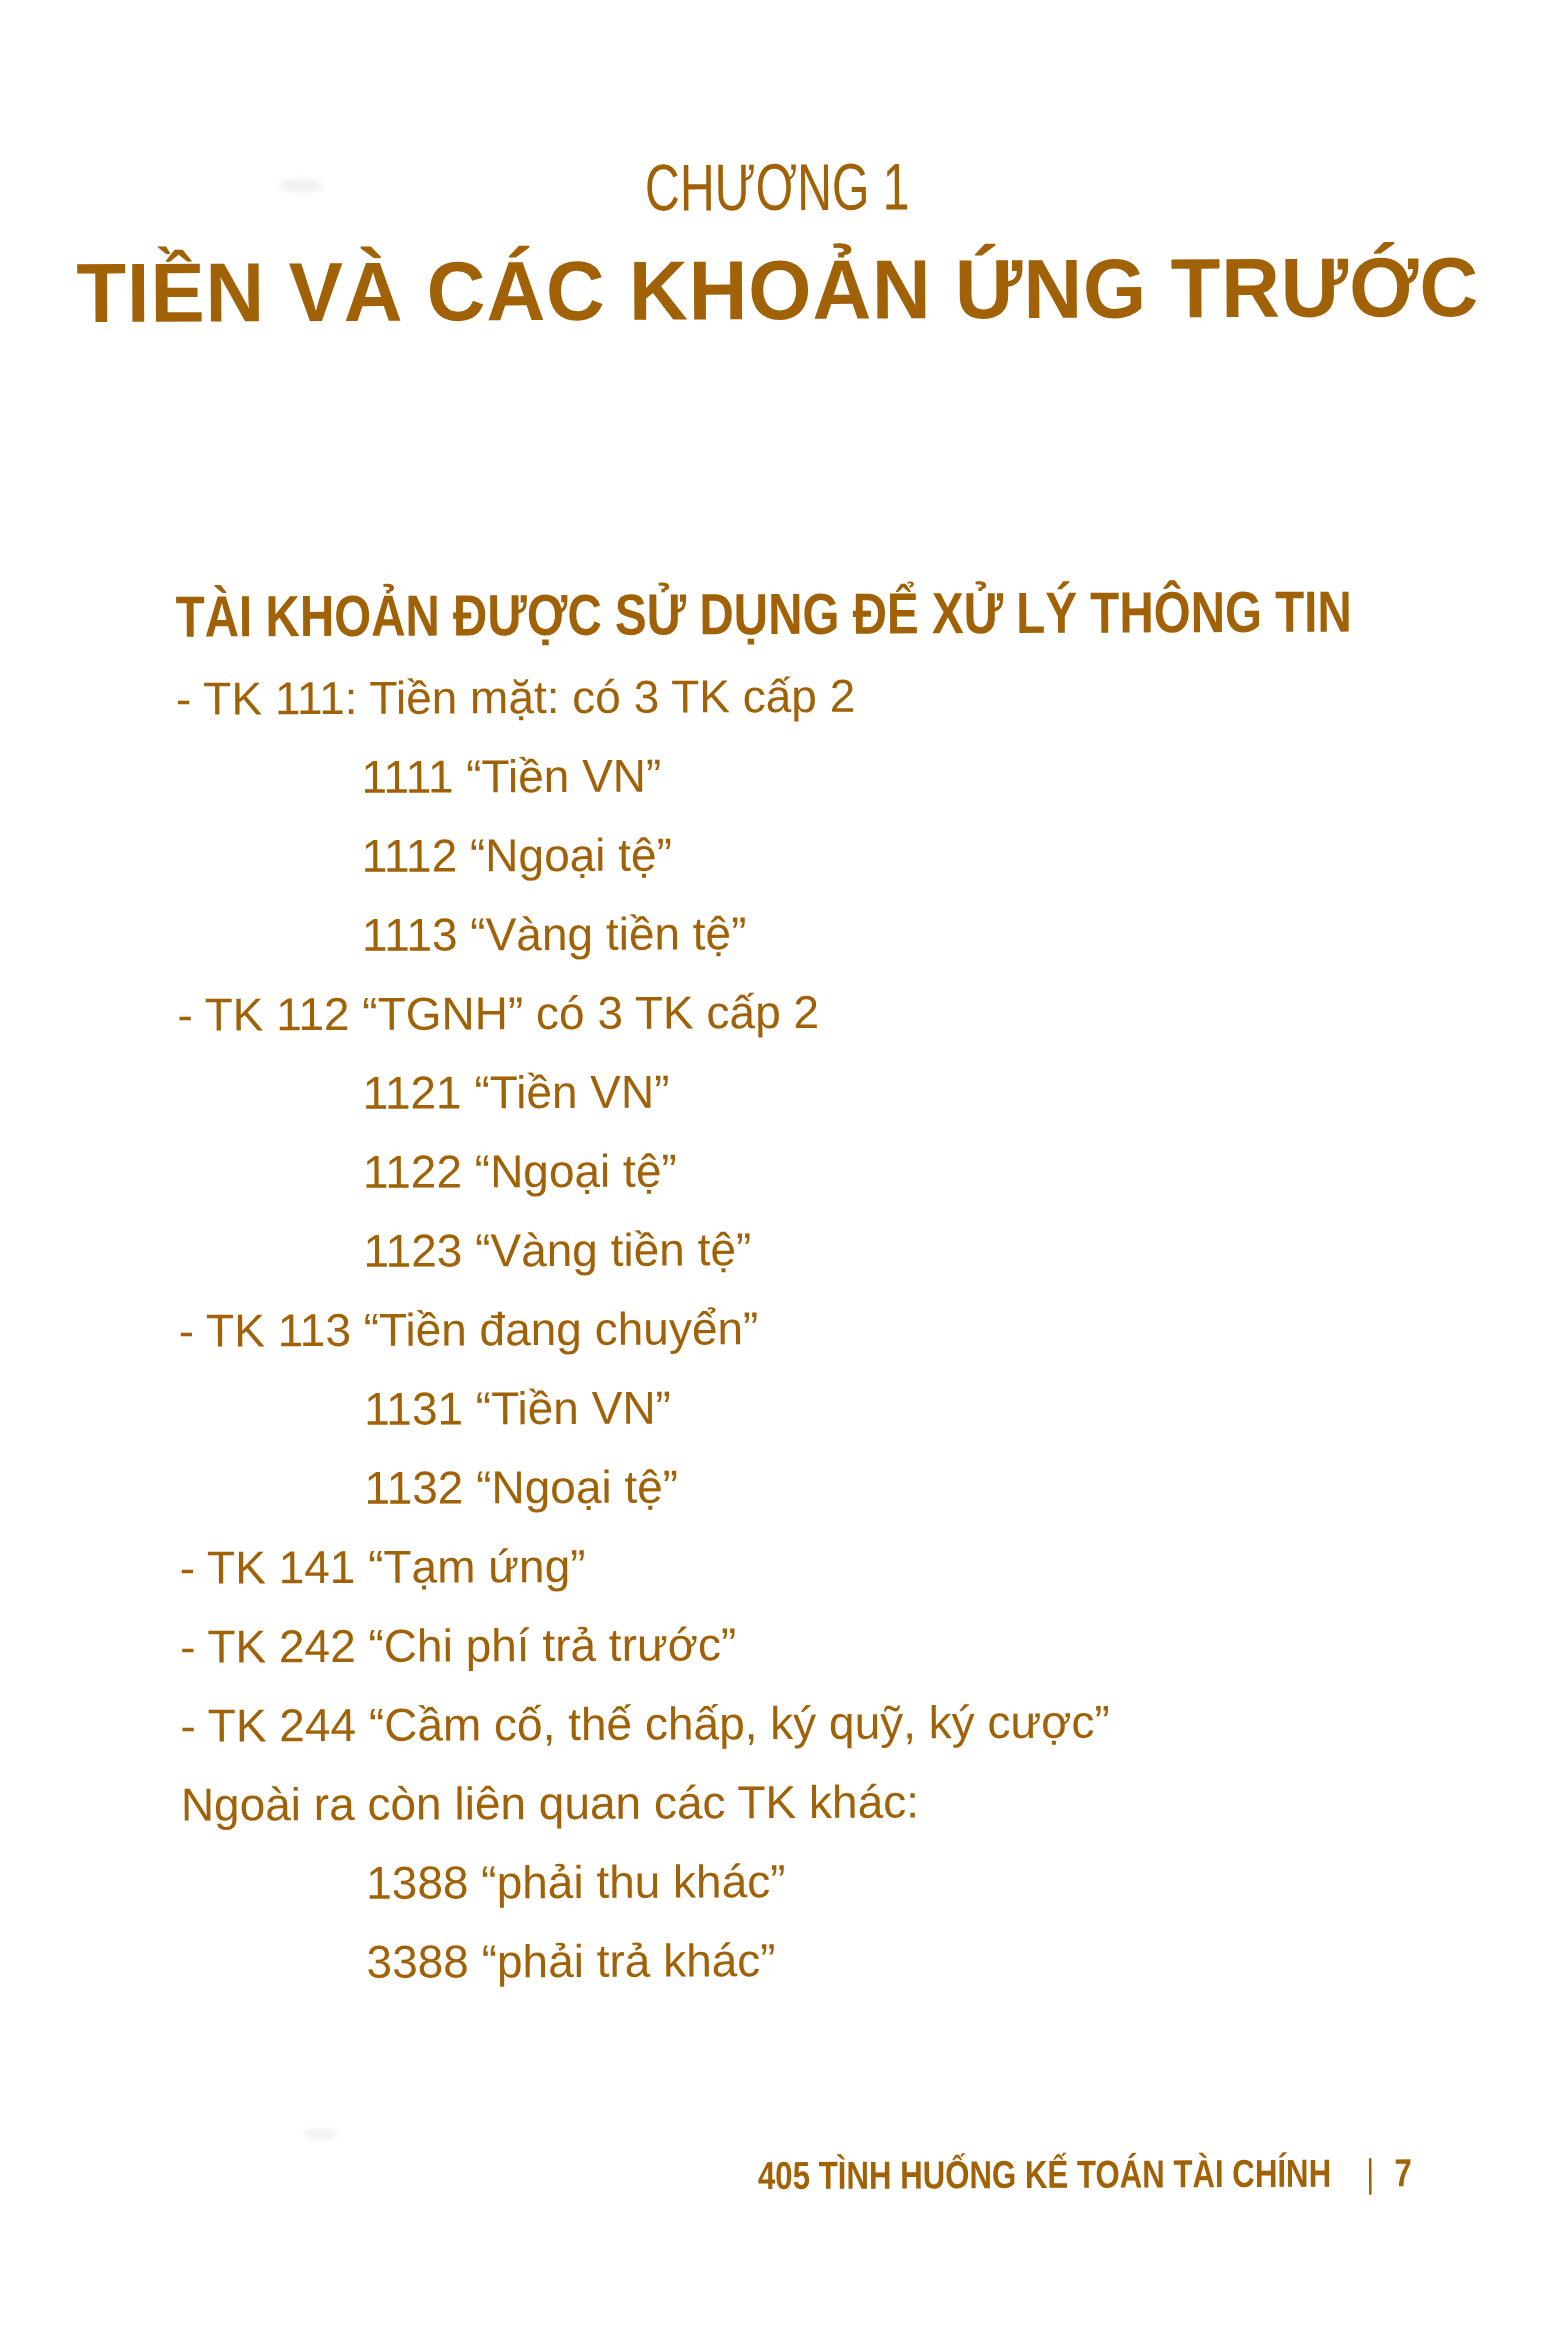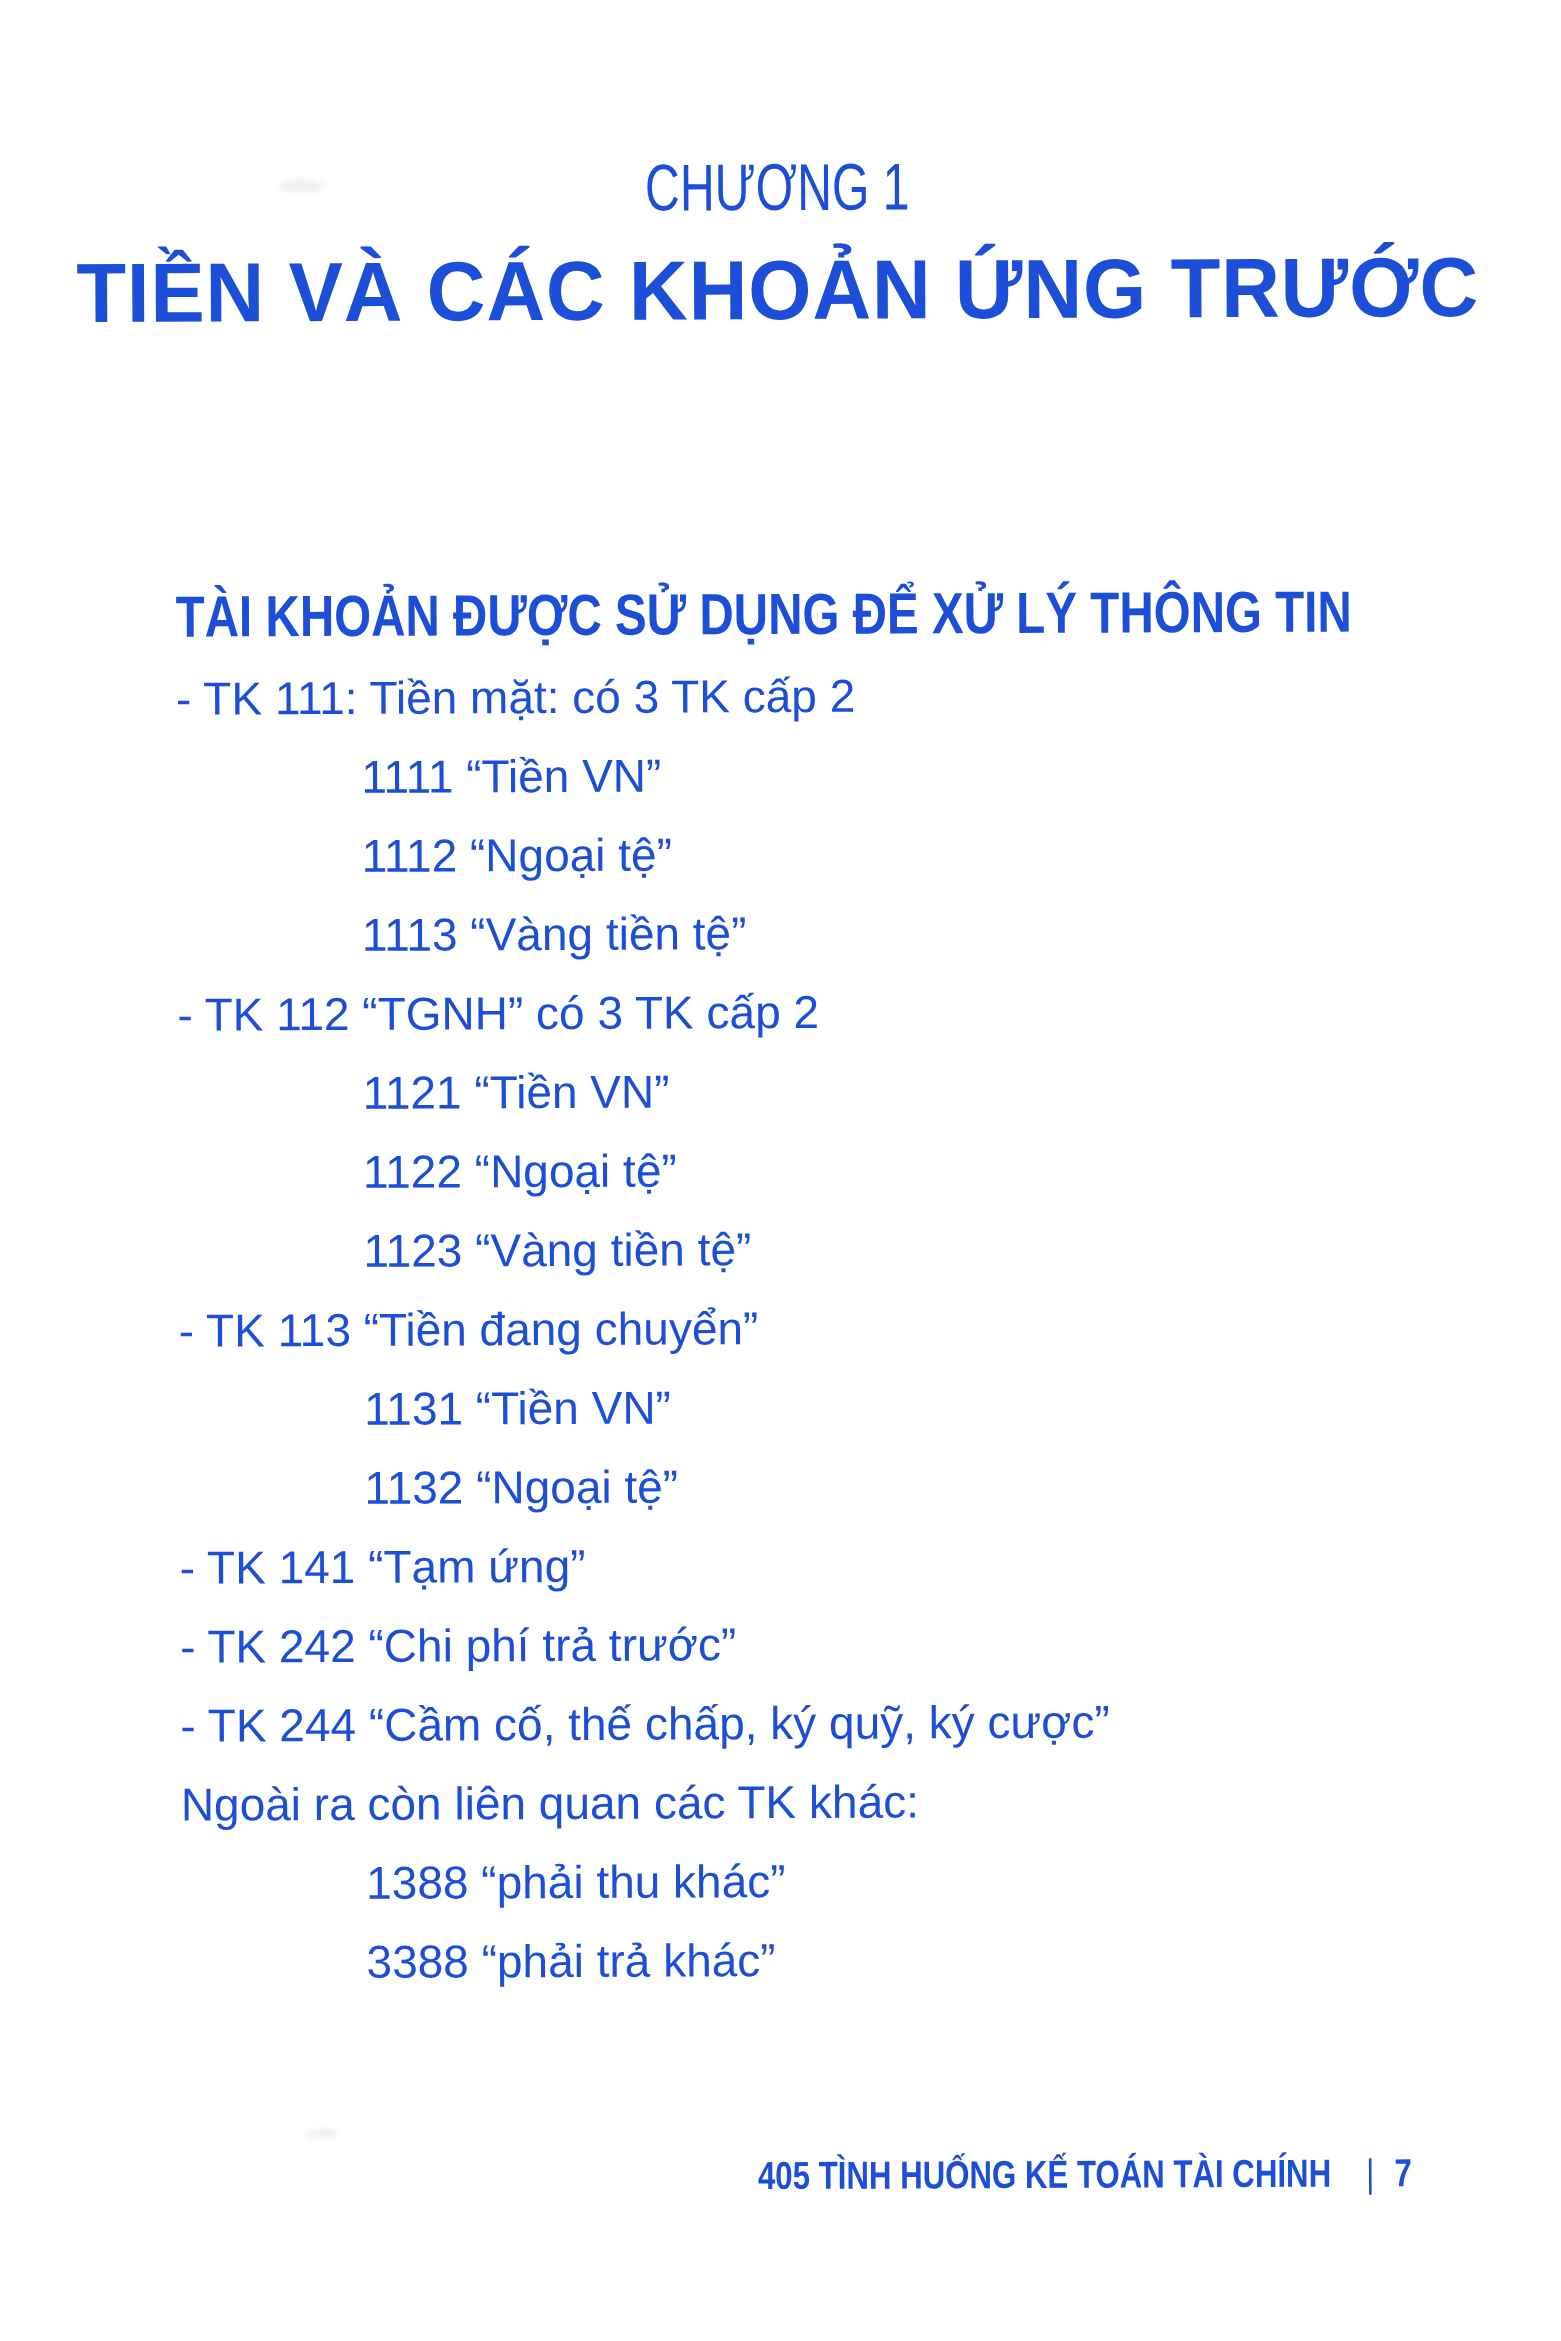--- a/index.html
+++ b/index.html
@@ -7,21 +7,21 @@
     padding: 0;
     background: #ffffff;
   }
   .page {
     position: relative;
     width: 1561px;
     height: 2328px;
     background: #ffffff;
     overflow: hidden;
     font-family: "Liberation Sans", sans-serif;
-    color: #1d4ed8;
+    color: #a16207;
   }
   .sheet {
     position: absolute;
     inset: 0;
     transform: rotate(-0.25deg);
     transform-origin: 50% 40%;
   }
   .chapter-label {
     margin-top: 154px;
     text-align: center;

